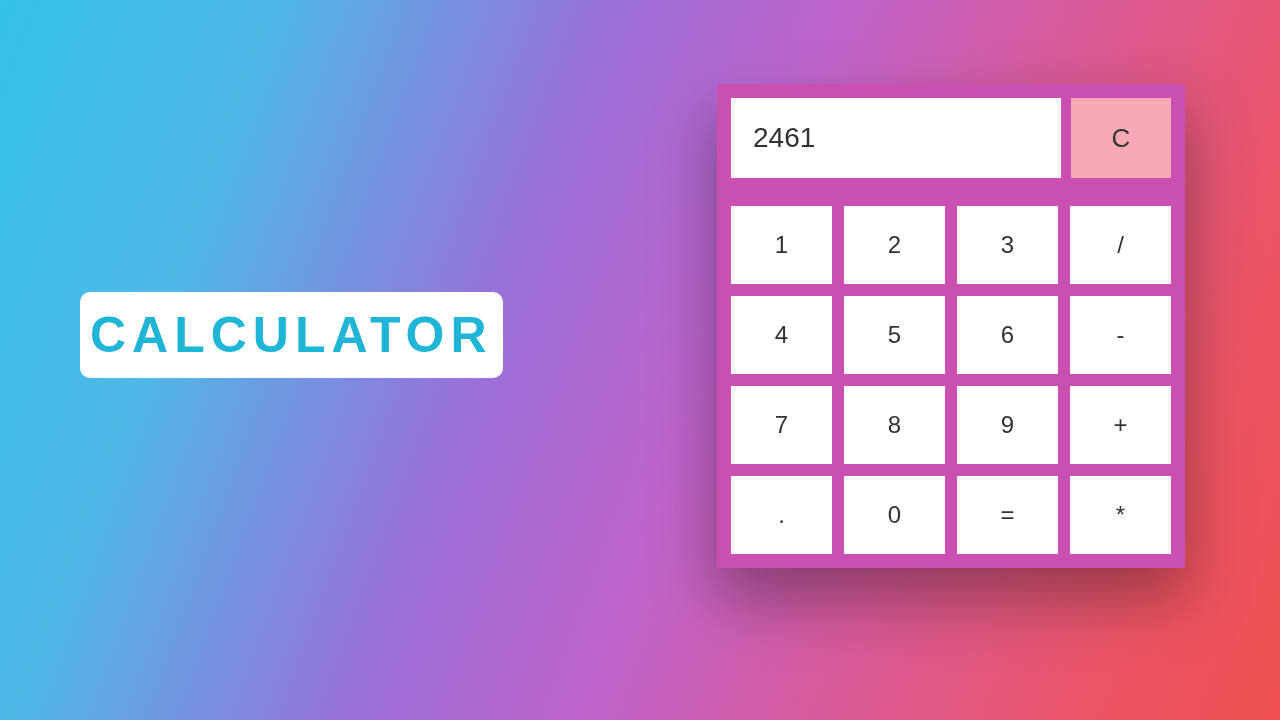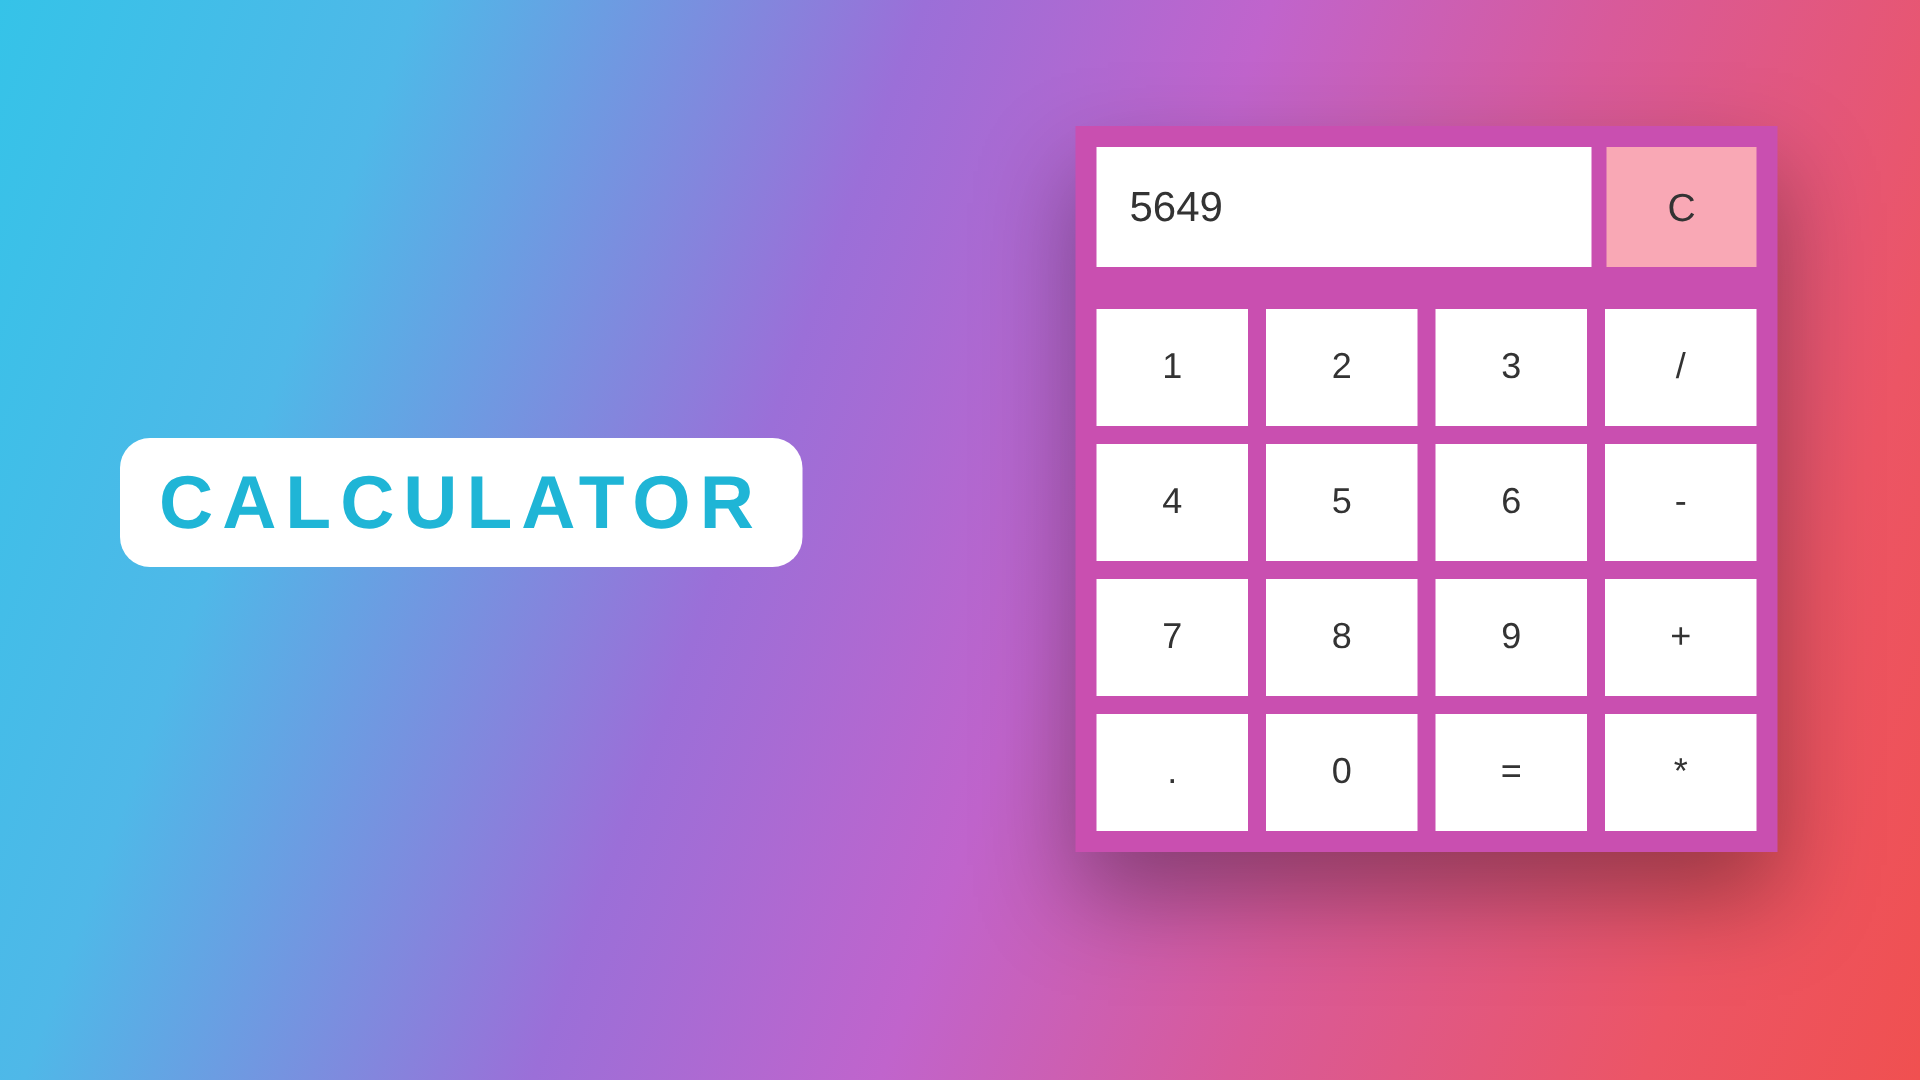--- a/index.html
+++ b/index.html
@@ -15,22 +15,22 @@
   overflow: hidden;
   position: relative;
 }
 .title-block {
   position: absolute;
   left: 80px;
   top: 292px;
 }
 .title-badge {
   background: #fff;
-  border-radius: 20px;
-  padding: 14px 26px;
+  border-radius: 10px;
+  padding: 14px 10px;
   display: inline-block;
 }
 .title-text {
   color: #1fb5d6;
   font-size: 50px;
   font-weight: 900;
   letter-spacing: 6px;
   font-family: Arial, Helvetica, sans-serif;
 }
 .subtitle {
@@ -95,21 +95,21 @@
 <body>
 
 <div class="title-block">
   <div class="title-badge">
     <div class="title-text">CALCULATOR</div>
   </div>
 </div>
 
 <div class="calculator">
   <div class="display-row">
-    <div class="display">5649</div>
+    <div class="display">2461</div>
     <div class="clear-btn">C</div>
   </div>
   <div class="keypad">
     <div class="key">1</div>
     <div class="key">2</div>
     <div class="key">3</div>
     <div class="key">/</div>
     <div class="key">4</div>
     <div class="key">5</div>
     <div class="key">6</div>

